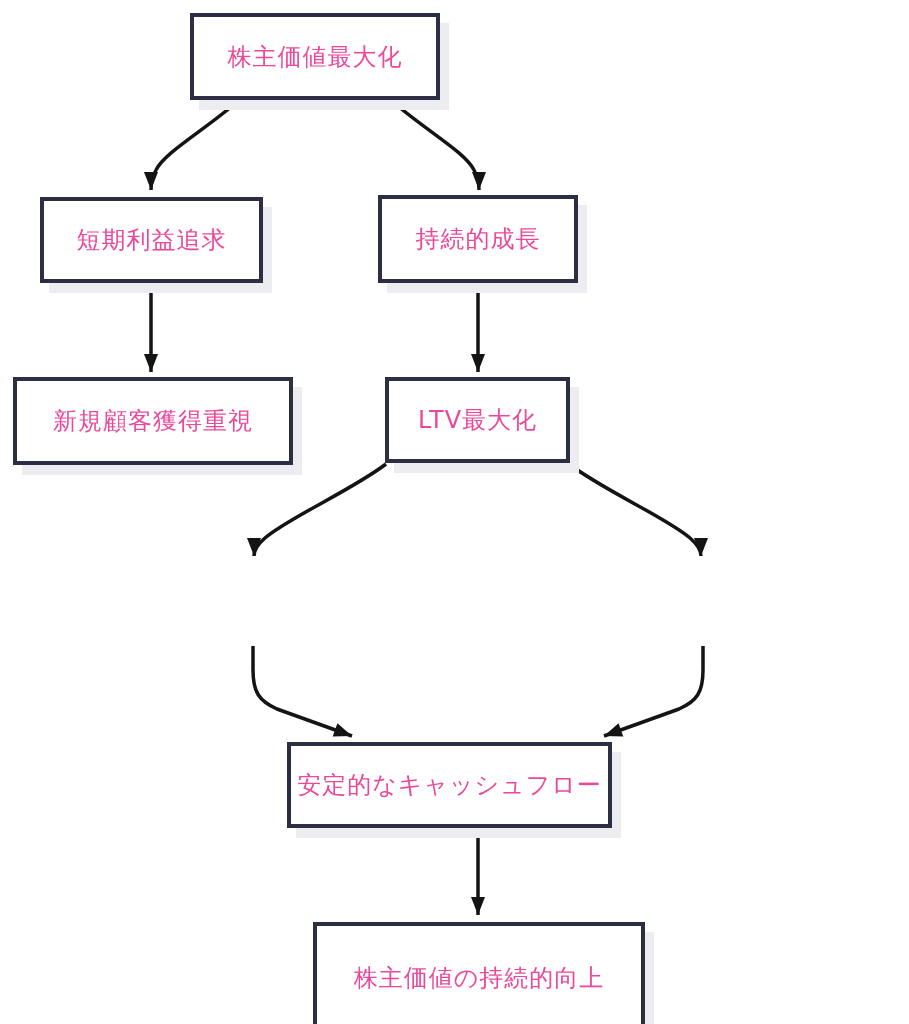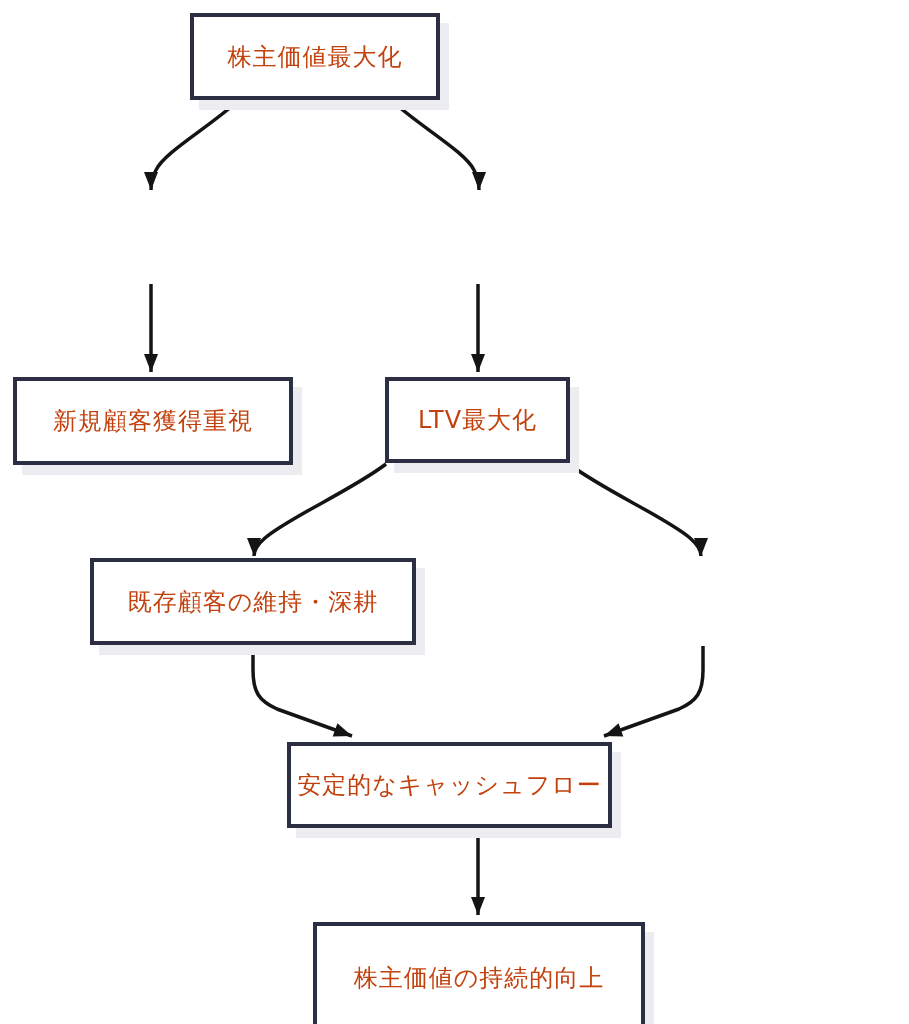--- a/index.html
+++ b/index.html
@@ -25,21 +25,21 @@
     position: absolute;
     box-sizing: border-box;
     background: #ffffff;
     border: 4px solid #2c2e44;
     box-shadow: 9px 10px 0 0 #ececf1;
     display: flex;
     align-items: center;
     justify-content: center;
     font-size: 24px;
     letter-spacing: 1px;
-    color: #c2410c;
+    color: #ec4899;
     z-index: 2;
     text-align: center;
     white-space: nowrap;
   }
   .edge {
     stroke: #141414;
     stroke-width: 3.5;
     fill: none;
   }
   
@@ -71,26 +71,27 @@
     <path class="edge" marker-end="url(#arrow)" d="M478,284 L478,372"></path>
     <path class="edge" marker-end="url(#arrow)" d="M386,464 C352,490 288,518 265,538 C257,545 254,550 254,556"></path>
     <path class="edge" marker-end="url(#arrow)" d="M569,464 C603,490 667,518 690,538 C698,545 701,550 701,556"></path>
     <path class="edge" marker-end="url(#arrow)" d="M253,646 L253,670 C253,692 259,701 277,709 L352,736"></path>
     <path class="edge" marker-end="url(#arrow)" d="M703,646 L703,670 C703,692 697,701 679,709 L604,736"></path>
     <path class="edge" marker-end="url(#arrow)" d="M478,829 L478,915"></path>
   </svg>
 
   <div class="node" id="n-a">株主価値最大化</div>
 
+  <div class="node" id="n-b">短期利益追求</div>
 
+  <div class="node" id="n-c">持続的成長</div>
 
   <div class="node" id="n-d">新規顧客獲得重視</div>
 
   <div class="node" id="n-e">LTV最大化</div>
 
-  <div class="node" id="n-f">既存顧客の維持・深耕</div>
 
 
   <div class="node" id="n-h">安定的なキャッシュフロー</div>
 
   <div class="node" id="n-i">株主価値の持続的向上</div>
 
 </div>
 
 </body></html>

